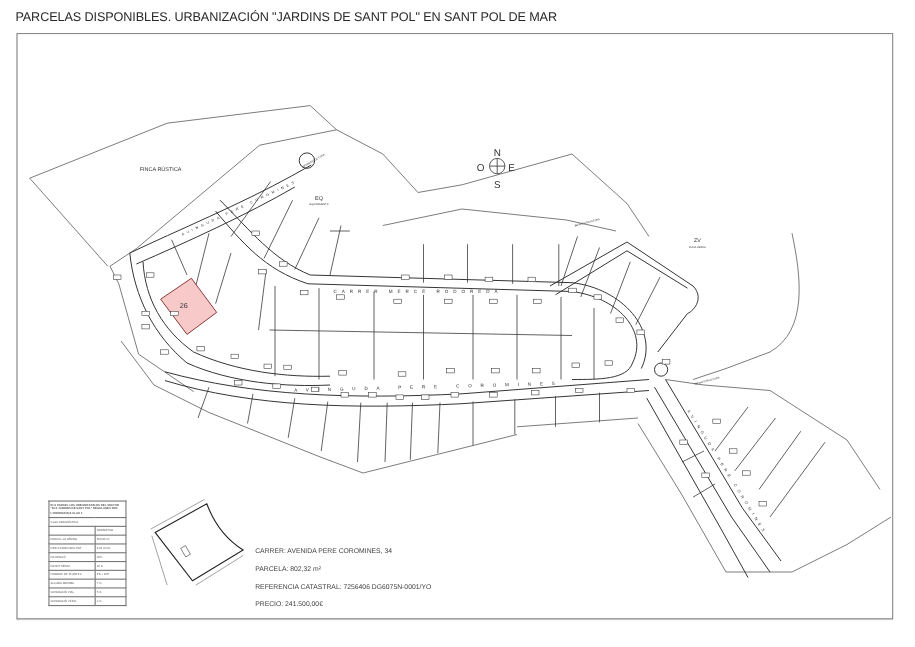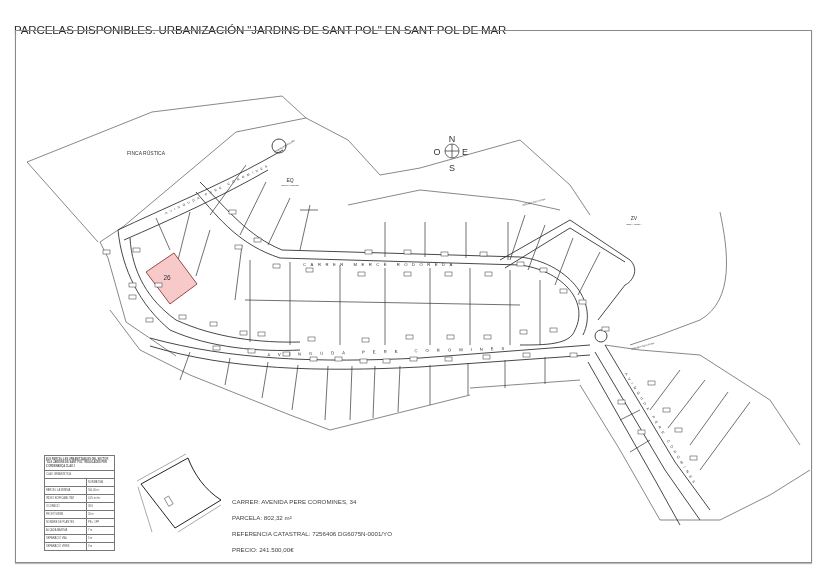--- a/index.html
+++ b/index.html
@@ -1,17 +1,17 @@
 <!DOCTYPE html>
 <html><head>
 <meta charset="utf-8">
 <style>
   html, body { margin: 0; padding: 0; background: #ffffff; }
   body { width: 832px; height: 588px; position: relative; overflow: hidden; font-family: "Liberation Sans", sans-serif; color: #333; }
-  .title { position: absolute; left: 14px; top: 24px; font-size: 11.5px; letter-spacing: -0.1px; color: #2a2a2a; white-space: nowrap; }
+  .title { position: absolute; left: 14px; top: 10px; font-size: 11.5px; letter-spacing: -0.1px; color: #2a2a2a; white-space: nowrap; }
   .frame { position: absolute; left: 15px; top: 30px; width: 797px; height: 533px; border: 1px solid #8a8a8a; box-shadow: 0 1px 1px #bdbdbd; box-sizing: border-box; }
   svg.plan { position: absolute; left: 0; top: 0; width: 832px; height: 588px; }
   .plan text { font-family: "Liberation Sans", sans-serif; fill: #333; }
   .info { position: absolute; left: 232px; top: 494px; font-size: 6.2px; color: #444; line-height: 16px; }
   .info div { white-space: nowrap; }
   .legend-table { position: absolute; left: 44px; top: 455px; width: 71px; border: 1px solid #555; font-size: 2.6px; color: #555; border-collapse: collapse; }
   .legend-table td { border: 0.5px solid #777; padding: 0 1px; height: 7px; }
   .legend-table .hdr { height: 14px; font-weight: bold; line-height: 3.4px; vertical-align: middle; }
 </style>
 </head>

